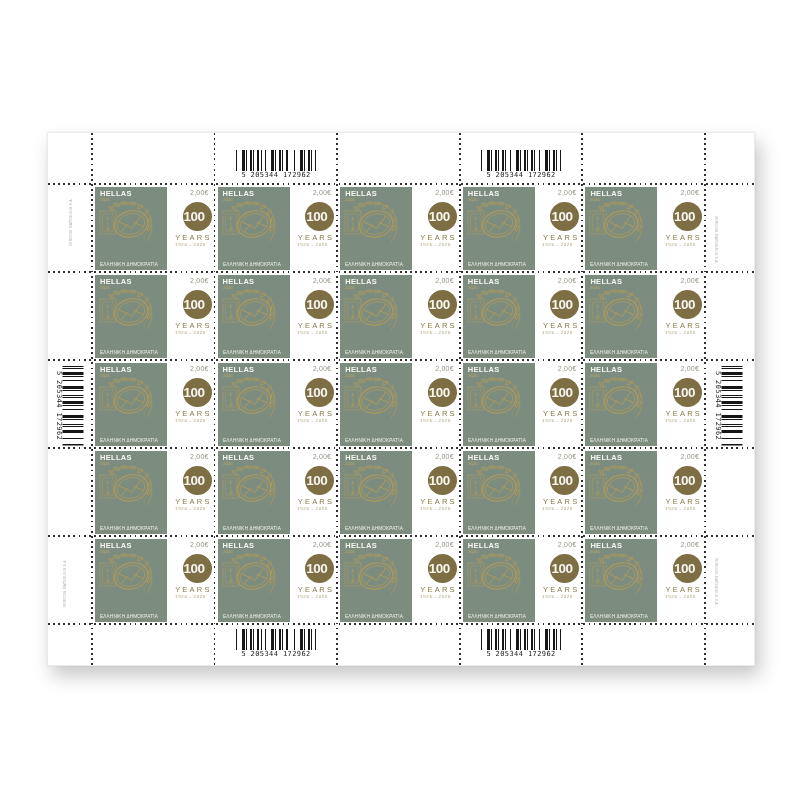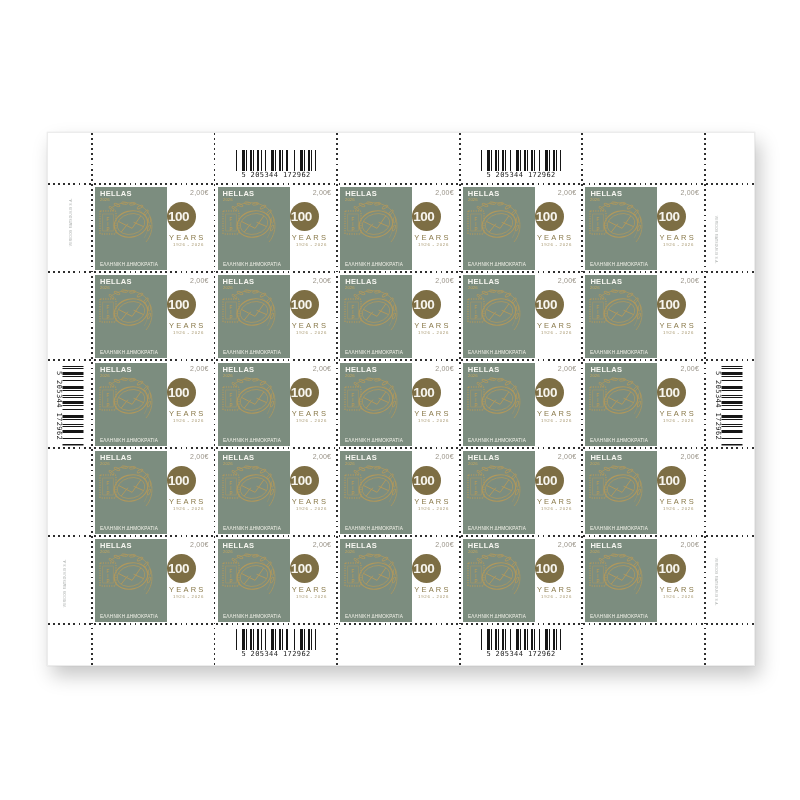--- a/index.html
+++ b/index.html
@@ -10,21 +10,21 @@
          box-shadow:5px 10px 18px rgba(0,0,0,0.22), 0 0 1px rgba(0,0,0,0.15);}
   
   .perf-h{position:absolute;left:0;width:100%;height:1.9px;
           background-image:repeating-linear-gradient(90deg,var(--perf,#2f2f2f) 0 1.8px,transparent 1.8px 5.1px);}
   .perf-v{position:absolute;top:0;height:100%;width:1.9px;
           background-image:repeating-linear-gradient(180deg,var(--perf,#2f2f2f) 0 1.8px,transparent 1.8px 5.1px);}
   
   .cell{position:absolute;width:122.6px;height:88px;}
   .stamp{position:absolute;top:2.5px;bottom:2.5px;left:3px;right:3px;display:flex;}
   .stamp-green{width:59%;background:var(--green,#7c8d7f);position:relative;overflow:hidden;padding-left:8px;}
-  .stamp-white{width:41%;background:#ffffff;position:relative;display:flex;flex-direction:column;align-items:flex-start;}
+  .stamp-white{width:41%;background:#ffffff;position:relative;display:flex;flex-direction:column;align-items:flex-end;}
   .hellas{position:absolute;top:2px;left:5px;font-size:7.5px;font-weight:bold;color:#f6f6f0;letter-spacing:.3px;}
   .year{position:absolute;top:10.5px;left:5px;font-size:6px;color:var(--gold-bright,#c2a75f);
         transform:scale(.72);transform-origin:left top;}
   .emblem{position:absolute;top:13px;left:1px;width:66px;height:46px;}
   .republic{position:absolute;bottom:3px;left:5px;font-size:6px;color:#f3f3ea;letter-spacing:.2px;
             white-space:nowrap;transform:scale(.78);transform-origin:left bottom;}
   .denom{position:absolute;top:2px;right:3px;font-size:7px;color:var(--denom,#9a9489);letter-spacing:.2px;}
   .c100{margin-top:15px;width:29px;height:29px;border-radius:50%;background:var(--bronze,#7d6e44);
         color:#f7f5ee;font-weight:bold;font-size:13.5px;display:flex;align-items:center;justify-content:center;
         letter-spacing:-.5px;}

